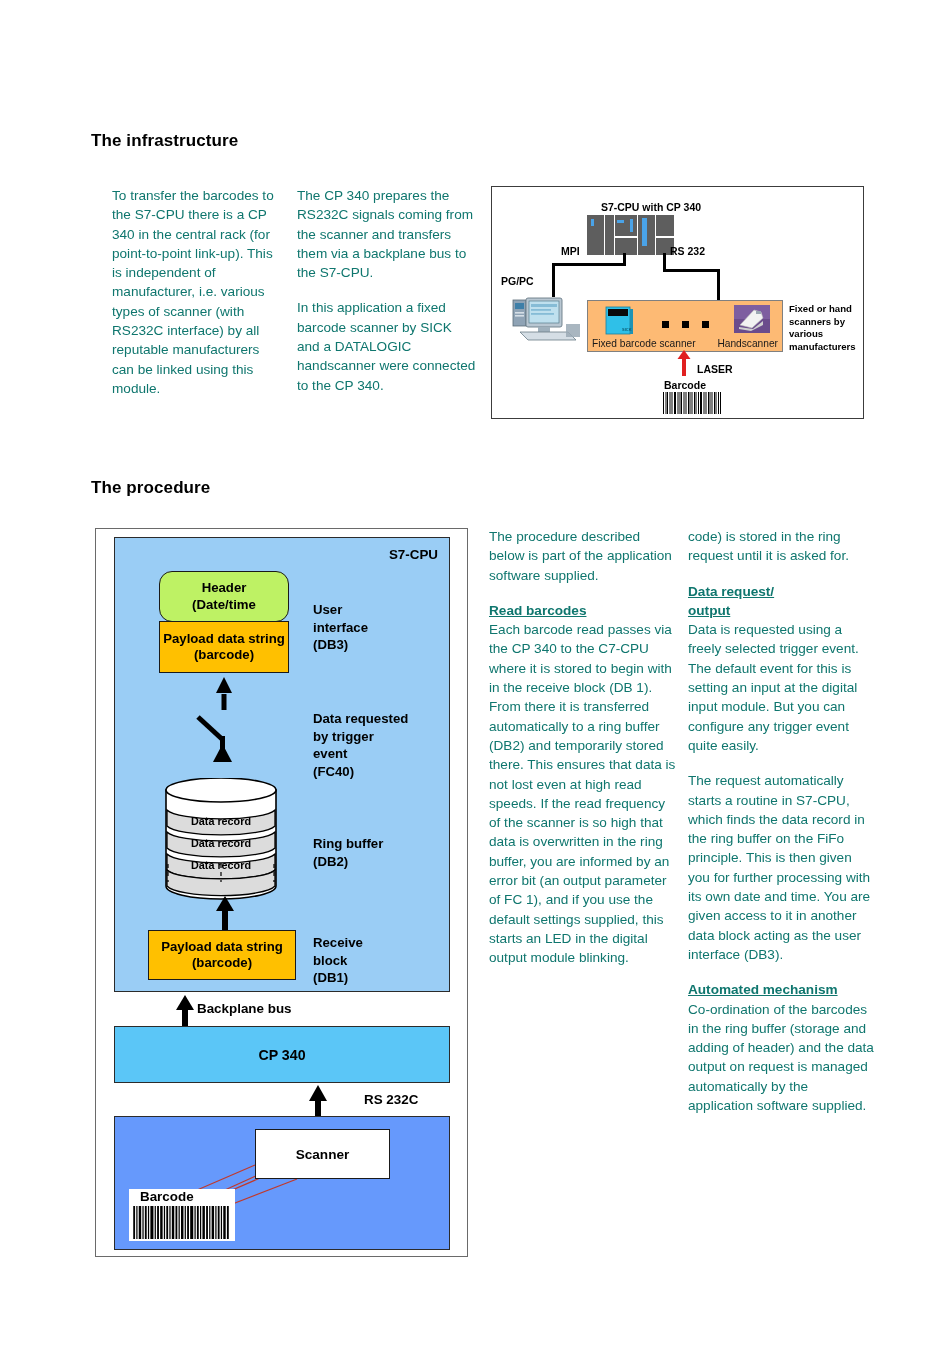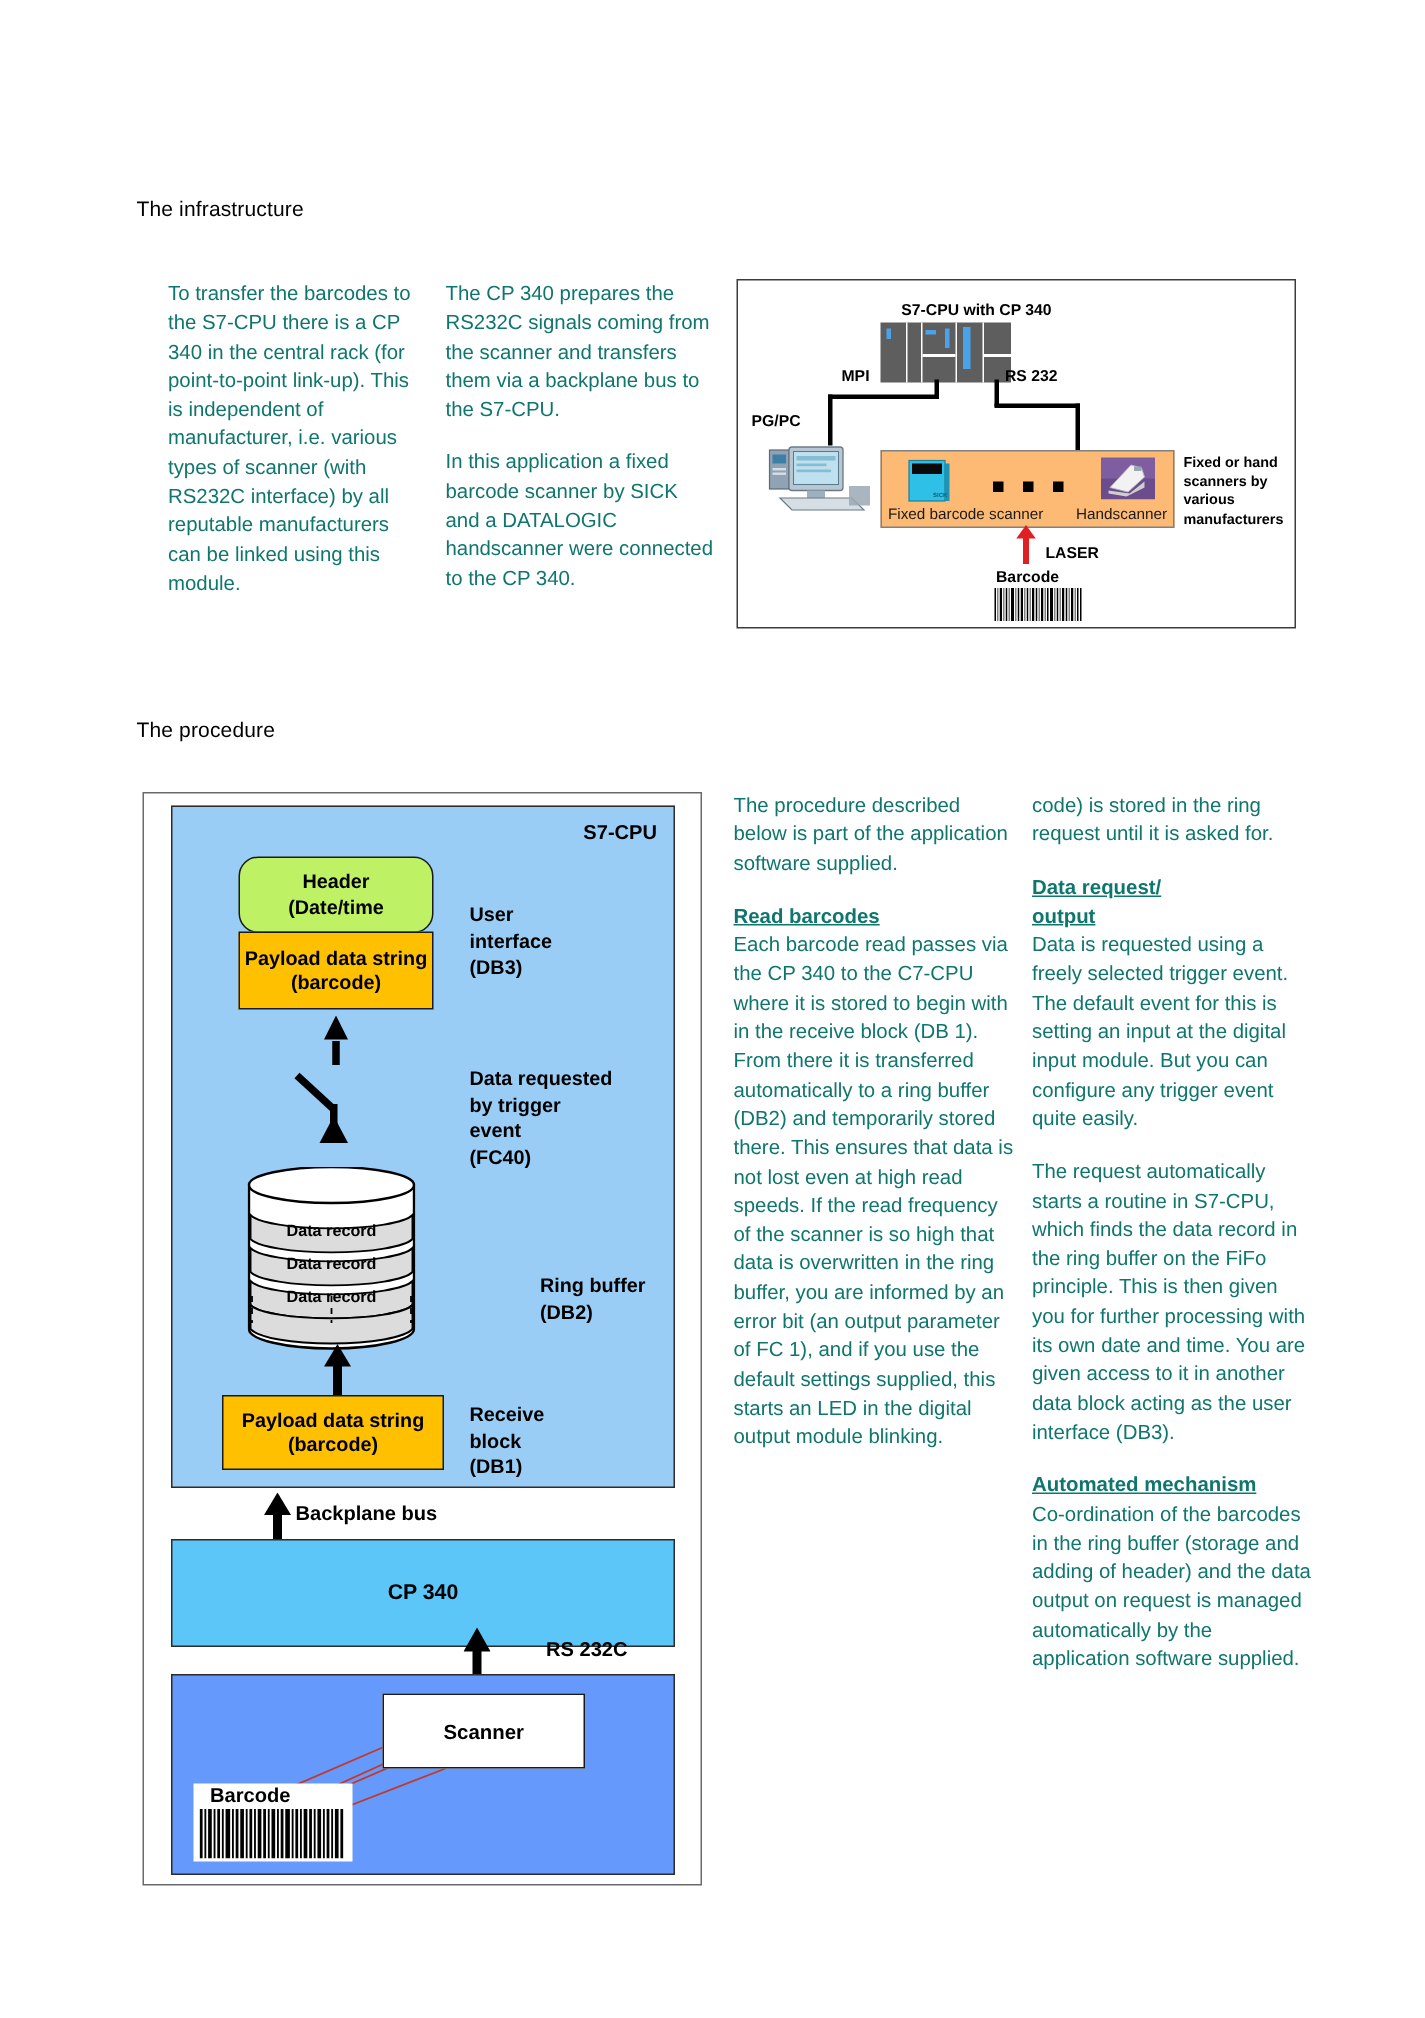--- a/index.html
+++ b/index.html
@@ -13,22 +13,22 @@
     position: relative;
     font-family: "Liberation Sans", sans-serif;
     color: #000000;
     overflow: hidden;
   }
   .page { position: relative; width: 950px; height: 1345px; }
 
   
   .section-heading {
     position: absolute;
-    font-size: 14px;
-    font-weight: normal;
+    font-size: 17px;
+    font-weight: bold;
     letter-spacing: .1px;
   }
   #heading-infrastructure { left: 91px; top: 131px; }
   #heading-procedure { left: 91px; top: 478px; }
 
   
   .bodycol {
     position: absolute;
     font-size: 13.6px;
     line-height: 19.3px;
@@ -187,21 +187,21 @@
     left: 33px; top: 392px; width: 148px; height: 50px;
     background: #FFC000;
   }
   .side-note {
     position: absolute;
     font-size: 13.2px; line-height: 17.5px;
     font-weight: bold;
   }
   #note-ui { left: 198px; top: 63px; }
   #note-trigger { left: 198px; top: 172px; }
-  #note-ring { left: 198px; top: 310px; margin-left: 47px; }
+  #note-ring { left: 198px; top: 297px; }
   #note-receive { left: 198px; top: 396px; }
 
   
   #arrow-to-header { position: absolute; left: 101px; top: 139px; width: 16px; height: 45px; }
   #switch-sym { position: absolute; left: 81px; top: 176px; width: 42px; height: 52px; }
   #arrow-to-buffer { position: absolute; left: 101px; top: 358px; width: 18px; height: 36px; }
 
   
   #cylinder { position: absolute; left: 50px; top: 240px; width: 112px; height: 126px; }
   .cyl-rec-label {
@@ -214,21 +214,21 @@
   #rec3 { left: 50px; top: 321px; }
 
   
   #arrow-backplane { position: absolute; left: 80px; top: 466px; width: 18px; height: 36px; }
   .lbl-backplane {
     position: absolute; left: 101px; top: 472px;
     font-size: 13.4px; font-weight: bold;
   }
   #cp340-panel {
     position: absolute; left: 18px; top: 497px;
-    width: 336px; height: 72px;
+    width: 336px; height: 57px;
     background: #5BC6F7;
     border: 1px solid #2b2b2b;
     display: flex; align-items: center; justify-content: center;
     font-size: 14.2px; font-weight: bold;
   }
   #arrow-rs232c { position: absolute; left: 213px; top: 556px; width: 18px; height: 38px; }
   .lbl-rs232c {
     position: absolute; left: 236px; top: 563px;
     font-size: 13.4px; font-weight: bold; margin-left: 32px;
   }

